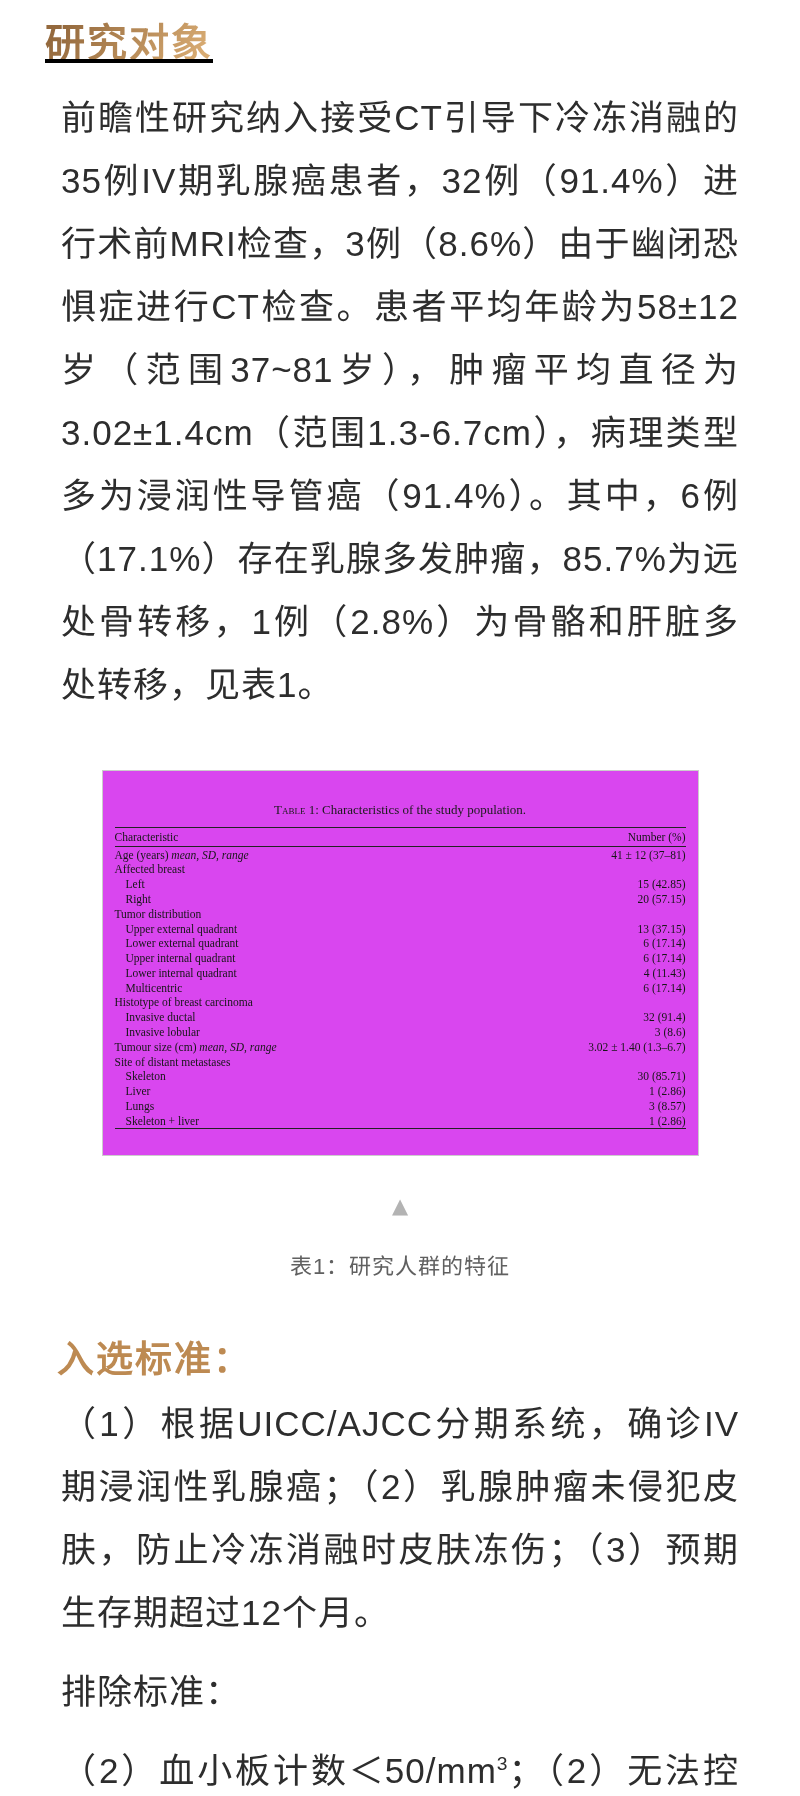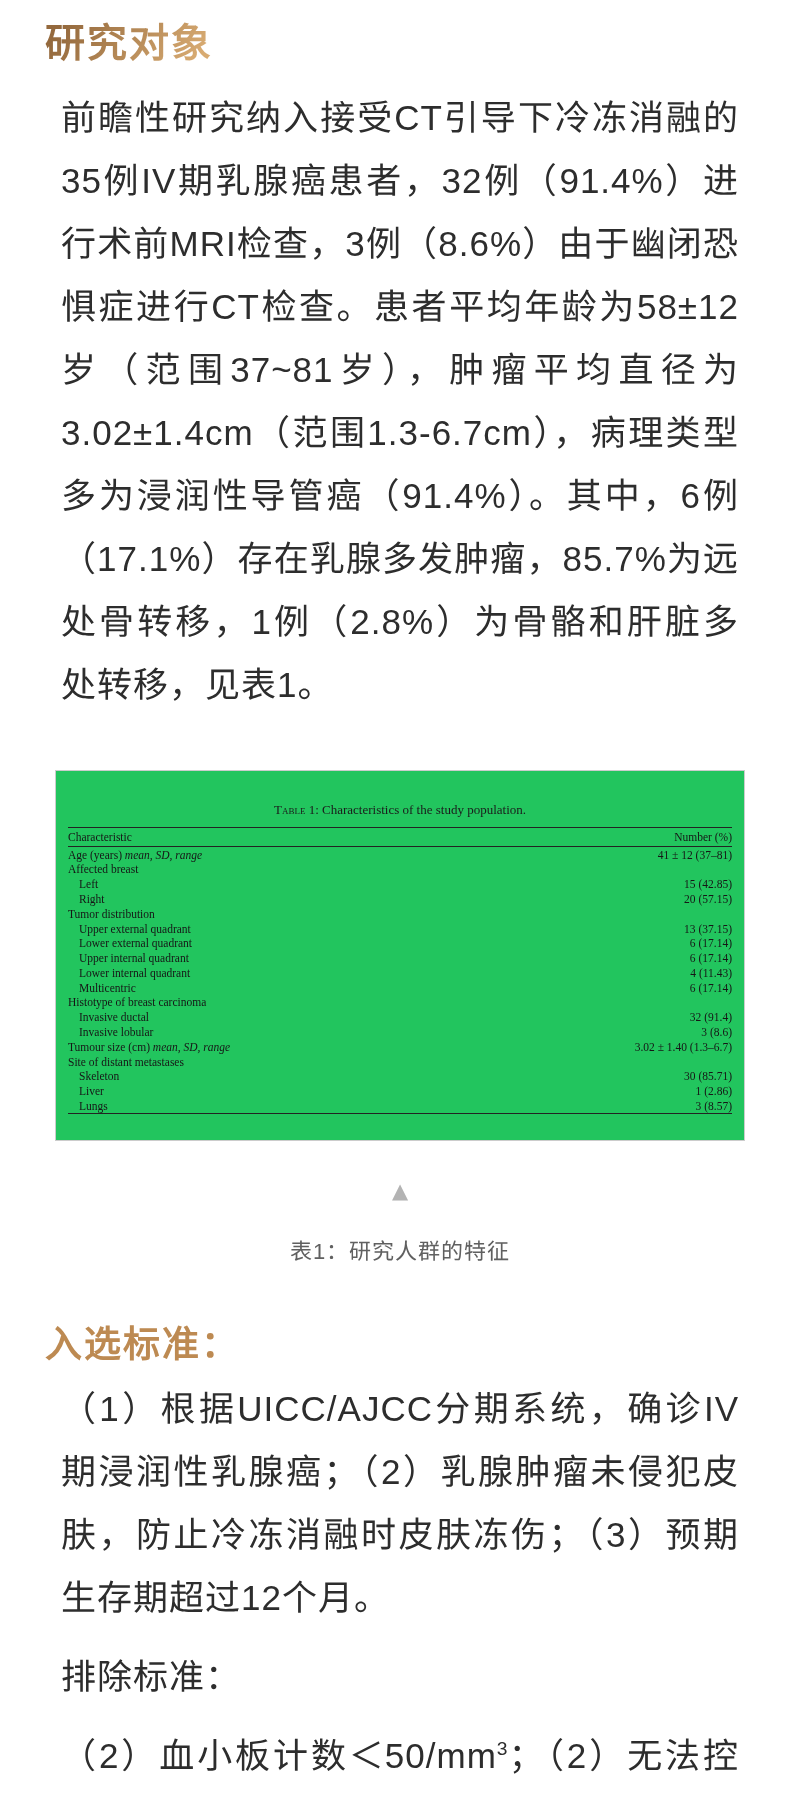--- a/index.html
+++ b/index.html
@@ -11,42 +11,42 @@
   *{box-sizing:border-box;}
   html,body{margin:0;padding:0;background:#ffffff;}
   .page{
     width:800px;min-height:1796px;margin:0 auto;
     padding:20px 45px 26px;background:#fff;
     font-family:"Liberation Sans","DejaVu Sans",sans-serif;
   }
   
   h1.sec-title{
     margin:0;font-family:"Liberation Serif","DejaVu Serif",serif;
-    font-size:40px;line-height:48px;font-weight:700;letter-spacing:2px;
+    font-size:40px;line-height:48px;font-weight:700;letter-spacing:2px;text-decoration:underline;
   }
   .gold-grad{
     color:#b5854f;
     background:linear-gradient(125deg,var(--grad-a) 10%,var(--grad-b) 90%);
     -webkit-background-clip:text;background-clip:text;
     -webkit-text-fill-color:transparent;color:transparent;
   }
   h2.sub-title{
-    margin:54px 0 0;font-size:37px;line-height:48px;font-weight:700;
+    margin:54px 12px 0;font-size:37px;line-height:48px;font-weight:700;
     color:var(--gold);letter-spacing:2px;
   }
   
   p.body{
     margin:16px;font-size:35px;line-height:63px;color:var(--body);
     text-align:justify;letter-spacing:1px;font-weight:400;
   }
   p.body.first{margin-top:18px;}
   p.body sup{font-size:55%;line-height:0;vertical-align:super;}
   
   .table-card{
-    width:690px;margin:54px auto 0;background:#22c55e;
+    width:597px;margin:54px auto 0;background:#d946ef;
     border:1px solid var(--card-border);
     padding:30px 12px 26px;
   }
   .tbl-title{
     text-align:center;font-family:"Liberation Serif","DejaVu Serif",serif;
     font-size:13px;line-height:17px;color:#1b1b1b;margin-bottom:9px;
   }
   .tbl-title .sc{font-variant:small-caps;}
   table.study{
     width:100%;border-collapse:collapse;
@@ -163,20 +163,24 @@
             <td class="colR">30 (85.71)</td>
           </tr>
           <tr>
             <td class="colL ind">Liver</td>
             <td class="colR">1 (2.86)</td>
           </tr>
           <tr>
             <td class="colL ind">Lungs</td>
             <td class="colR">3 (8.57)</td>
           </tr>
+          <tr>
+            <td class="colL ind">Skeleton + liver</td>
+            <td class="colR">1 (2.86)</td>
+          </tr>
         </tbody>
     </table>
   </figure>
 
   <div class="fig-nav">
     <span class="tri">▲</span>
     <div class="cap">表1：研究人群的特征</div>
   </div>
 
   <h2 class="sub-title">入选标准：</h2>

